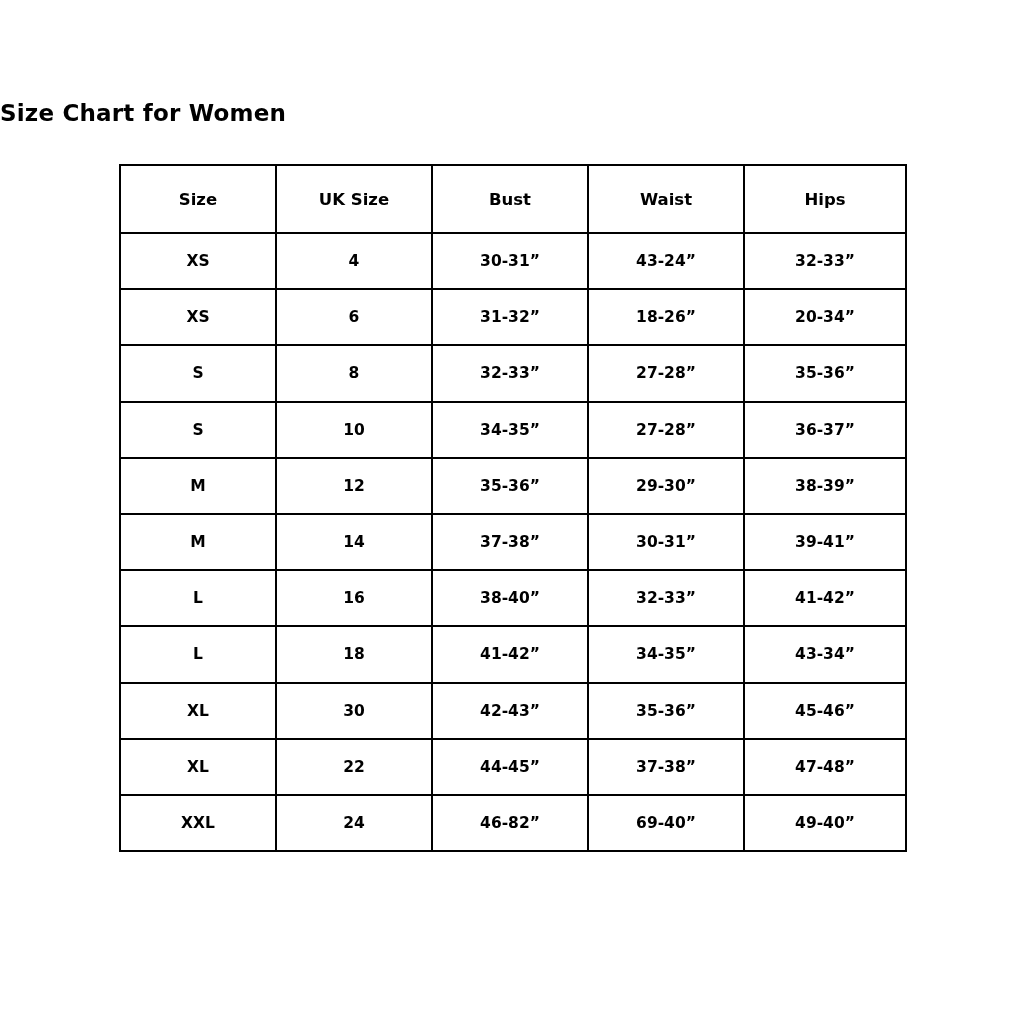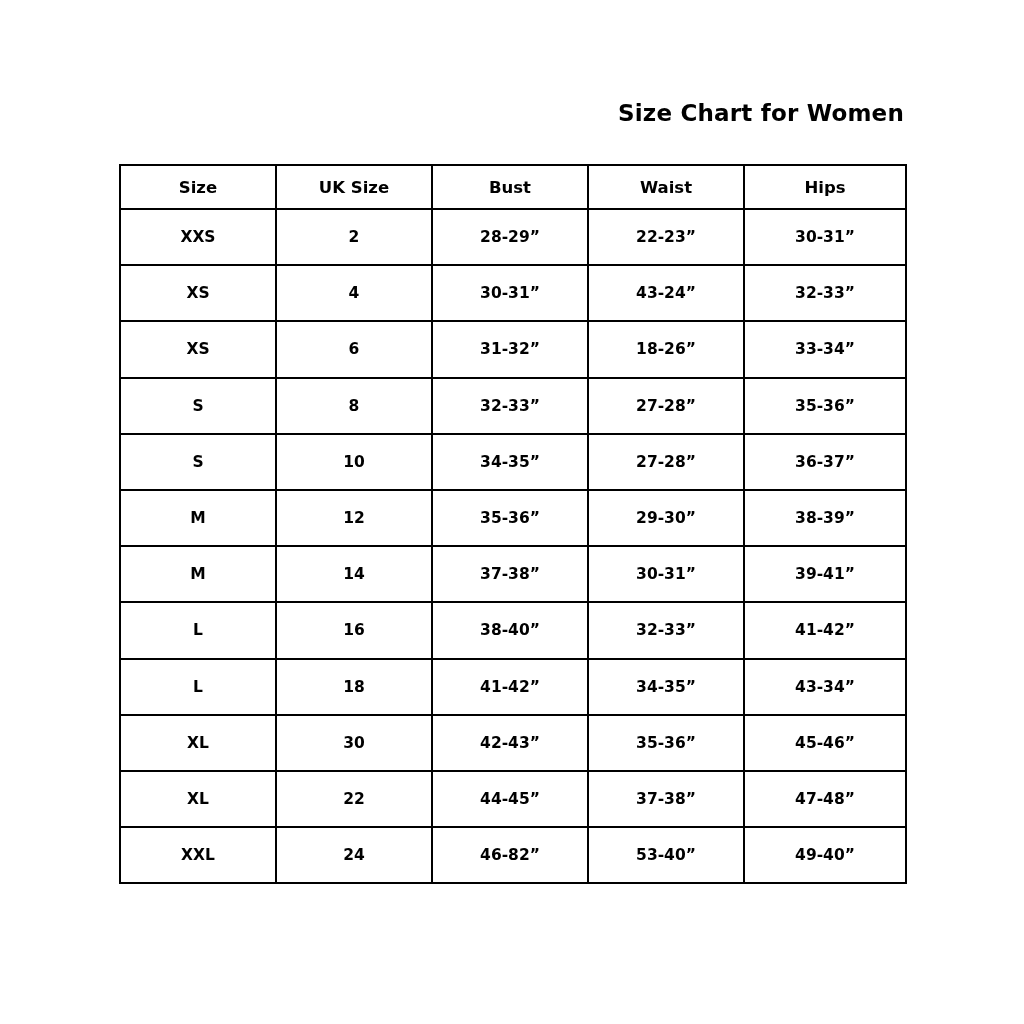--- a/index.html
+++ b/index.html
@@ -18,21 +18,21 @@
     position: relative;
     width: 1024px;
     height: 1024px;
     box-sizing: border-box;
   }
   .chart-title {
     position: absolute;
     top: 100px;
     left: 0;
     width: 904px;
-    text-align: right;
+    text-align: left;
     font-size: 23px;
     font-weight: bold;
     letter-spacing: 0.2px;
   }
   .table-wrap {
     position: absolute;
     top: 164px;
     left: 119px;
     width: 786px;
   }
@@ -46,21 +46,21 @@
     border: 2.5px solid #000000;
     text-align: center;
     vertical-align: middle;
     font-size: 15.5px;
     font-weight: bold;
     padding: 0;
     height: 56.2px;
     box-sizing: border-box;
   }
   table.size-chart thead th {
-    height: 44px;
+    height: 68px;
     font-size: 16.5px;
   }
   col.c1 { width: 156px; }
   col.c2 { width: 156px; }
   col.c3 { width: 156px; }
   col.c4 { width: 156px; }
   col.c5 { width: 162px; }
 </style>
 </head>
 <body>
@@ -82,39 +82,32 @@
         <tr>
           <th>Size</th>
           <th>UK Size</th>
           <th>Bust</th>
           <th>Waist</th>
           <th>Hips</th>
         </tr>
       </thead>
       <tbody>
         <tr>
-          <td>XXS</td>
-          <td>2</td>
-          <td>28-29”</td>
-          <td>22-23”</td>
-          <td>30-31”</td>
-        </tr>
-        <tr>
           <td>XS</td>
           <td>4</td>
           <td>30-31”</td>
           <td>43-24”</td>
           <td>32-33”</td>
         </tr>
         <tr>
           <td>XS</td>
           <td>6</td>
           <td>31-32”</td>
           <td>18-26”</td>
-          <td>33-34”</td>
+          <td>20-34”</td>
         </tr>
         <tr>
           <td>S</td>
           <td>8</td>
           <td>32-33”</td>
           <td>27-28”</td>
           <td>35-36”</td>
         </tr>
         <tr>
           <td>S</td>
@@ -162,20 +155,20 @@
           <td>XL</td>
           <td>22</td>
           <td>44-45”</td>
           <td>37-38”</td>
           <td>47-48”</td>
         </tr>
         <tr>
           <td>XXL</td>
           <td>24</td>
           <td>46-82”</td>
-          <td>53-40”</td>
+          <td>69-40”</td>
           <td>49-40”</td>
         </tr>
       </tbody>
     </table>
   </div>
 
 </div>
 
 </body></html>

